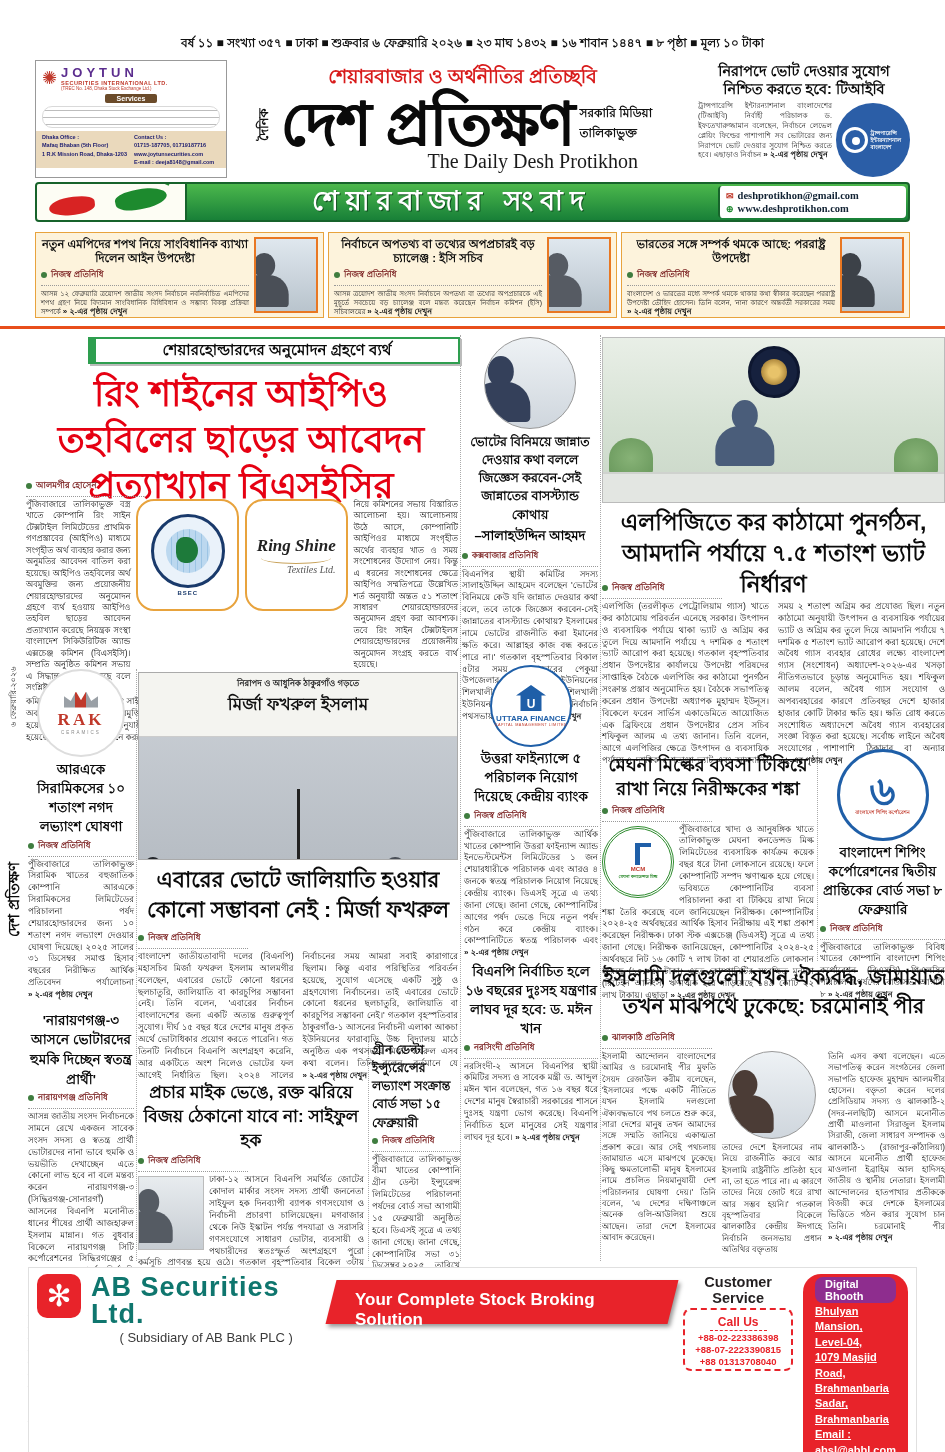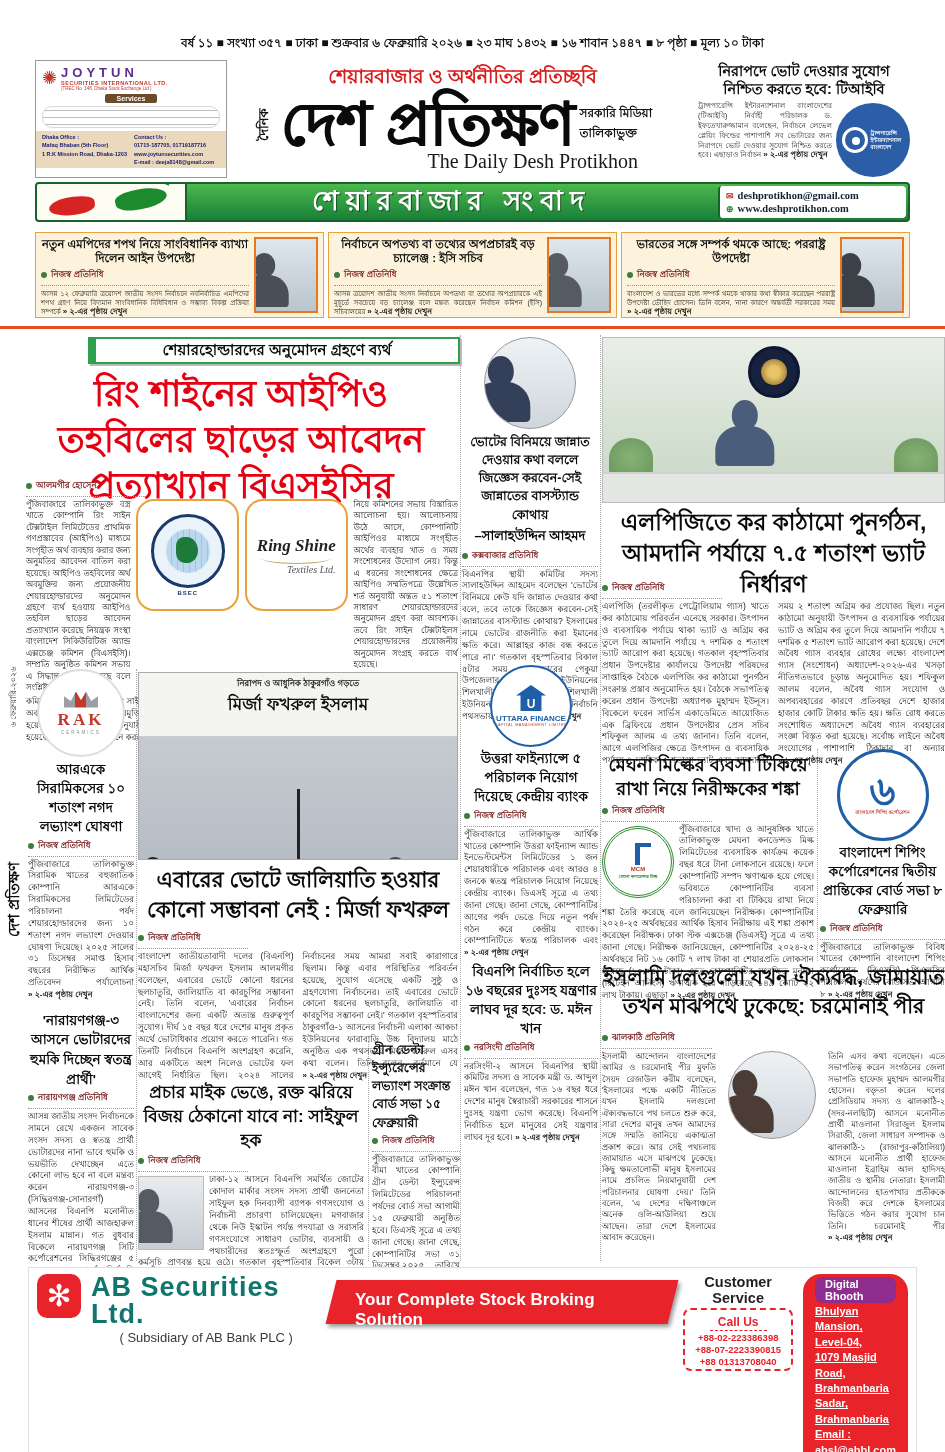--- a/index.html
+++ b/index.html
@@ -481,20 +481,21 @@
       <div class="byline" style="width:110px;">
           <span class="dot"></span>
           <span>ঝালকাঠি প্রতিনিধি</span>
         </div>
       <div class="islami-flow">
         <div class="fc body-text" style="width:114px;">ইসলামী আন্দোলন বাংলাদেশের আমির ও চরমোনাই পীর মুফতি সৈয়দ রেজাউল করীম বলেছেন, 'ইসলামের পক্ষে একটি নীতিতে যখন ইসলামি দলগুলো ঐক্যবদ্ধভাবে পথ চলতে শুরু করে, সারা দেশের মানুষ তখন আমাদের সঙ্গে সম্মতি জানিয়ে একাত্মতা প্রকাশ করে। আর সেই পথচলায় জামায়াত এসে মাঝপথে ঢুকেছে। কিছু ক্ষমতালোভী মানুষ ইসলামের নামে প্রচলিত নিয়মানুযায়ী দেশ পরিচালনার ঘোষণা দেয়।' তিনি বলেন, 'এ দেশের দক্ষিণাঞ্চলে অনেক ওলি-আউলিয়া শুয়ে আছেন। তারা দেশে ইসলামের আবাদ করেছেন।</div>
         <div style="width:100px;">
           <div class="avatar" style="width:88px;height:88px;">
               <div class="person" style="font-size:10.5px;color:#4b3c36;left:16px;top:18px;"></div>
             </div>
+          <div class="fc body-text" style="margin-top:3px;">তাদের দেশে ইসলামের নাম নিয়ে রাজনীতি করবে আর ইসলামি রাষ্ট্রনীতি প্রতিষ্ঠা হবে না, তা হতে পারে না। এ কারণে তাদের নিয়ে জোট ধরে রাখা আর সম্ভব হয়নি।' গতকাল বৃহস্পতিবার বিকেলে ঝালকাঠির কেন্দ্রীয় ঈদগাহে নির্বাচনি জনসভায় প্রধান অতিথির বক্তৃতায়</div>
         </div>
         <div class="fc body-text" style="flex:1;"><span>তিনি এসব কথা বলেছেন। এতে সভাপতিত্ব করেন সংগঠনের জেলা সভাপতি হাফেজ মুহাম্মদ আলমগীর হোসেন। বক্তৃতা করেন দলের প্রেসিডিয়াম সদস্য ও ঝালকাঠি-২ (সদর-নলছিটি) আসনে মনোনীত প্রার্থী মাওলানা সিরাজুল ইসলাম সিরাজী, জেলা সাধারণ সম্পাদক ও ঝালকাঠি-১ (রাজাপুর-কাঁঠালিয়া) আসনে মনোনীত প্রার্থী হাফেজ মাওলানা ইব্রাহিম আল হাদিসহ জাতীয় ও স্থানীয় নেতারা। ইসলামী আন্দোলনের হাতপাখার প্রতীককে বিজয়ী করে দেশকে ইসলামের ভিত্তিতে গঠন করার সুযোগ চান তিনি। চরমোনাই পীর</span> <span class="more">» ২-এর পৃষ্ঠায় দেখুন</span></div>
       </div>
     </div>
   </div>
 
   <div class="ad">
     <div class="ad-top">
       <div class="ab-logo">✻</div>
       <div class="ab-titles">

